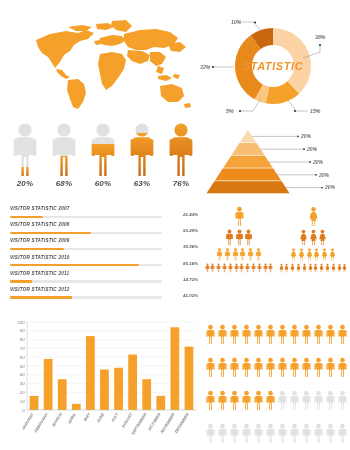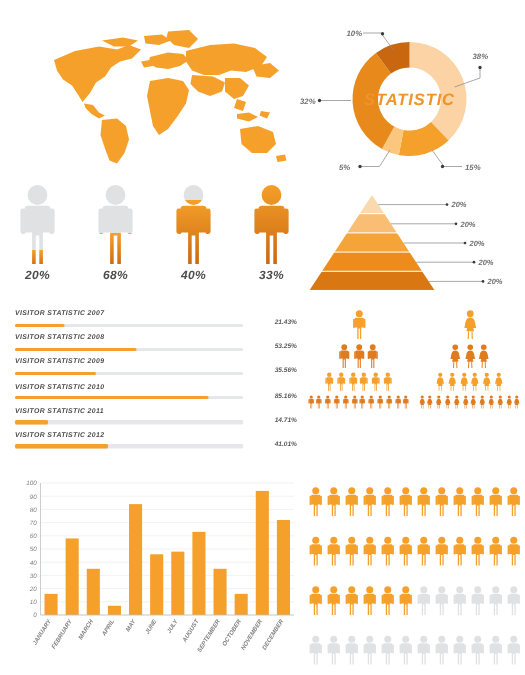--- a/index.html
+++ b/index.html
@@ -199,37 +199,59 @@
             </defs>
             <rect x="0" y="0" width="30" height="56" fill="url(#ppgrad1)" clip-path="url(#ppclip1)"></rect>
           </svg>
         </div>
         <div class="pp-label">68%</div>
       </div>
       <div class="pp-item">
         <div class="pp-fig">
           <svg viewBox="0 0 30 56">
             <defs>
+              <clipPath id="ppclip2">
+                <circle cx="15" cy="8" r="6.6"></circle>
+                <path d="M6.4,17 Q6.4,15.2 8.6,15.2 L21.4,15.2 Q23.6,15.2 23.6,17 L23.6,33 L18.6,33 L18.6,54 L16.2,54 L16.2,35 L13.8,35 L13.8,54 L11.4,54 L11.4,33 L6.4,33 Z"></path>
+                <rect x="3.6" y="17" width="3.6" height="17" rx="1.6"></rect>
+                <rect x="22.8" y="17" width="3.6" height="17" rx="1.6"></rect>
+              </clipPath>
+              <linearGradient id="ppgrad2" x1="0" y1="0" x2="0" y2="1">
+                <stop offset="0%" stop-color="#E0E1E2"></stop>
+                <stop offset="40%" stop-color="#E0E1E2"></stop>
+                <stop offset="40%" stop-color="#F5A02A"></stop>
+                <stop offset="100%" stop-color="#C96711"></stop>
+              </linearGradient>
+            </defs>
+            <rect x="0" y="0" width="30" height="56" fill="url(#ppgrad2)" clip-path="url(#ppclip2)"></rect>
+          </svg>
+        </div>
+        <div class="pp-label">60%</div>
+      </div>
+      <div class="pp-item">
+        <div class="pp-fig">
+          <svg viewBox="0 0 30 56">
+            <defs>
               <clipPath id="ppclip3">
                 <circle cx="15" cy="8" r="6.6"></circle>
                 <path d="M6.4,17 Q6.4,15.2 8.6,15.2 L21.4,15.2 Q23.6,15.2 23.6,17 L23.6,33 L18.6,33 L18.6,54 L16.2,54 L16.2,35 L13.8,35 L13.8,54 L11.4,54 L11.4,33 L6.4,33 Z"></path>
                 <rect x="3.6" y="17" width="3.6" height="17" rx="1.6"></rect>
                 <rect x="22.8" y="17" width="3.6" height="17" rx="1.6"></rect>
               </clipPath>
               <linearGradient id="ppgrad3" x1="0" y1="0" x2="0" y2="1">
                 <stop offset="0%" stop-color="#E0E1E2"></stop>
                 <stop offset="20%" stop-color="#E0E1E2"></stop>
                 <stop offset="20%" stop-color="#F5A02A"></stop>
                 <stop offset="100%" stop-color="#C96711"></stop>
               </linearGradient>
             </defs>
             <rect x="0" y="0" width="30" height="56" fill="url(#ppgrad3)" clip-path="url(#ppclip3)"></rect>
           </svg>
         </div>
-        <div class="pp-label">40%</div>
+        <div class="pp-label">63%</div>
       </div>
       <div class="pp-item">
         <div class="pp-fig">
           <svg viewBox="0 0 30 56">
             <defs>
               <clipPath id="ppclip4">
                 <circle cx="15" cy="8" r="6.6"></circle>
                 <path d="M6.4,17 Q6.4,15.2 8.6,15.2 L21.4,15.2 Q23.6,15.2 23.6,17 L23.6,33 L18.6,33 L18.6,54 L16.2,54 L16.2,35 L13.8,35 L13.8,54 L11.4,54 L11.4,33 L6.4,33 Z"></path>
                 <rect x="3.6" y="17" width="3.6" height="17" rx="1.6"></rect>
                 <rect x="22.8" y="17" width="3.6" height="17" rx="1.6"></rect>
@@ -237,21 +259,21 @@
               <linearGradient id="ppgrad4" x1="0" y1="0" x2="0" y2="1">
                 <stop offset="0%" stop-color="#E0E1E2"></stop>
                 <stop offset="0%" stop-color="#E0E1E2"></stop>
                 <stop offset="0%" stop-color="#F5A02A"></stop>
                 <stop offset="100%" stop-color="#C96711"></stop>
               </linearGradient>
             </defs>
             <rect x="0" y="0" width="30" height="56" fill="url(#ppgrad4)" clip-path="url(#ppclip4)"></rect>
           </svg>
         </div>
-        <div class="pp-label">33%</div>
+        <div class="pp-label">76%</div>
       </div>
     </div>
 </div>
 
 <div class="panel" id="pyramid-panel">
   <svg viewBox="0 0 146 74">
     <defs>
       <clipPath id="pyrclip">
           <polygon points="46,4 88,68 4,68"></polygon>
         </clipPath>

